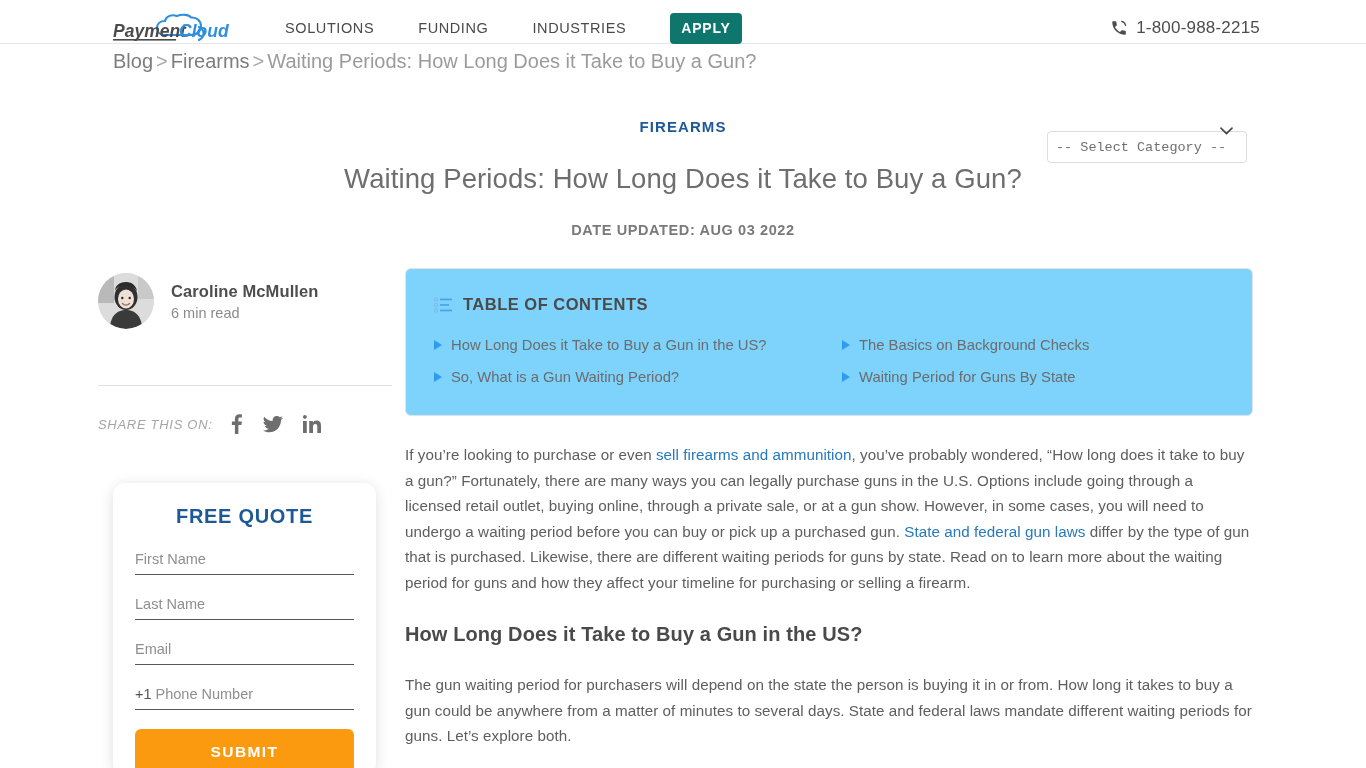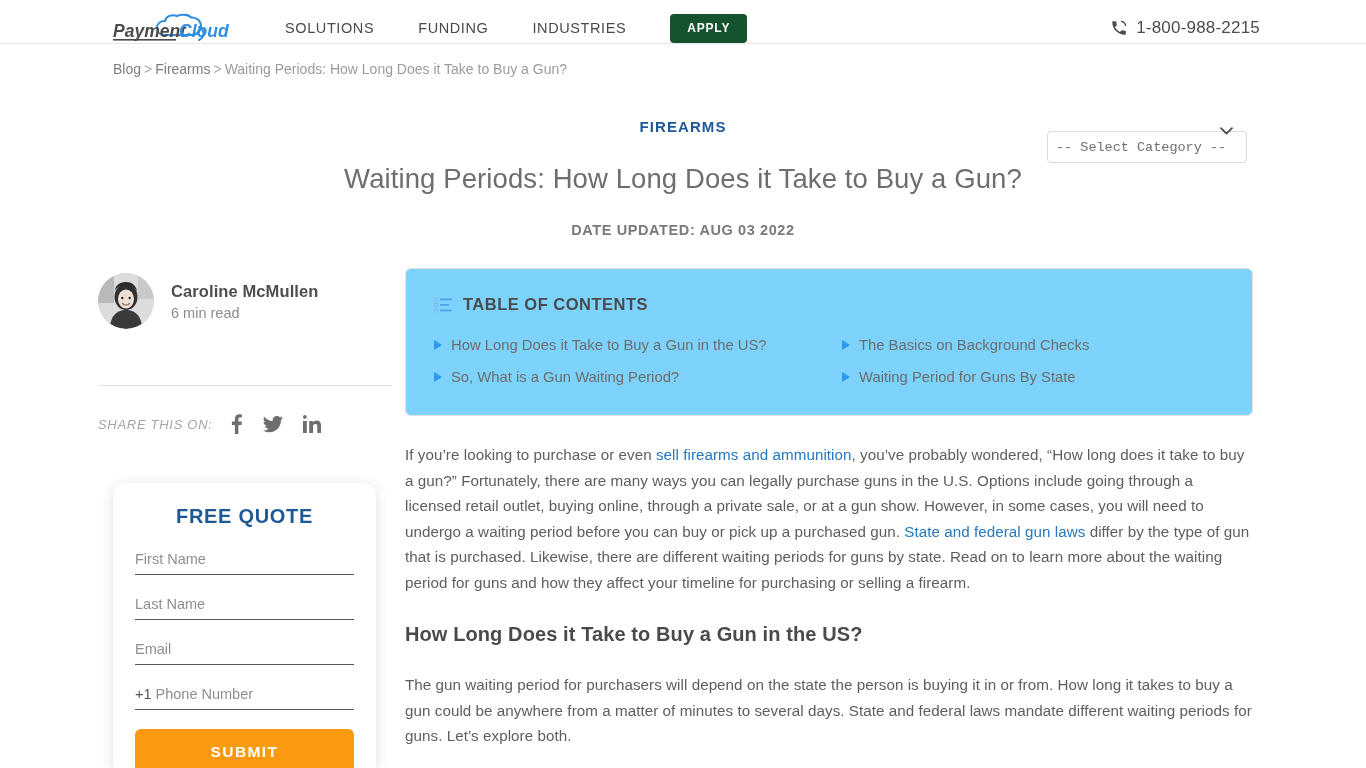--- a/index.html
+++ b/index.html
@@ -46,28 +46,28 @@
     color: #4a4a4a;
     font-weight: 400;
     padding: 0 22px;
     cursor: pointer;
     white-space: nowrap;
     text-align: right;
   }
   .nav-item:first-child { padding-left: 0; }
   .apply-btn {
     margin-left: 22px;
-    background: #14532d;
+    background: #0f766e;
     color: #ffffff;
-    font-size: 12px;
+    font-size: 14px;
     letter-spacing: .8px;
     font-weight: 700;
     border: none;
     border-radius: 4px;
-    padding: 7px 17px 8px;
+    padding: 7px 11px 8px;
     cursor: pointer;
     font-family: "Liberation Sans", sans-serif;
   }
 
   .phone {
     position: absolute;
     right: 106px;
     top: 0;
     height: 56px;
     display: flex;
@@ -82,22 +82,22 @@
 
   
   .crumb-row {
     position: relative;
     width: 1366px;
     height: 56px;
   }
   .breadcrumb {
     position: absolute;
     left: 113px;
-    top: 17px;
-    font-size: 14px;
+    top: 6px;
+    font-size: 20px;
     color: #8d8d8d;
     white-space: nowrap;
   }
   .breadcrumb .crumb-link { color: #7d7d7d; cursor: pointer; }
   .breadcrumb .sep { color: #a8a8a8; padding: 0 3px; }
   .breadcrumb .current { color: #9b9b9b; }
 
   .category-select {
     position: absolute;
     right: 119px;

